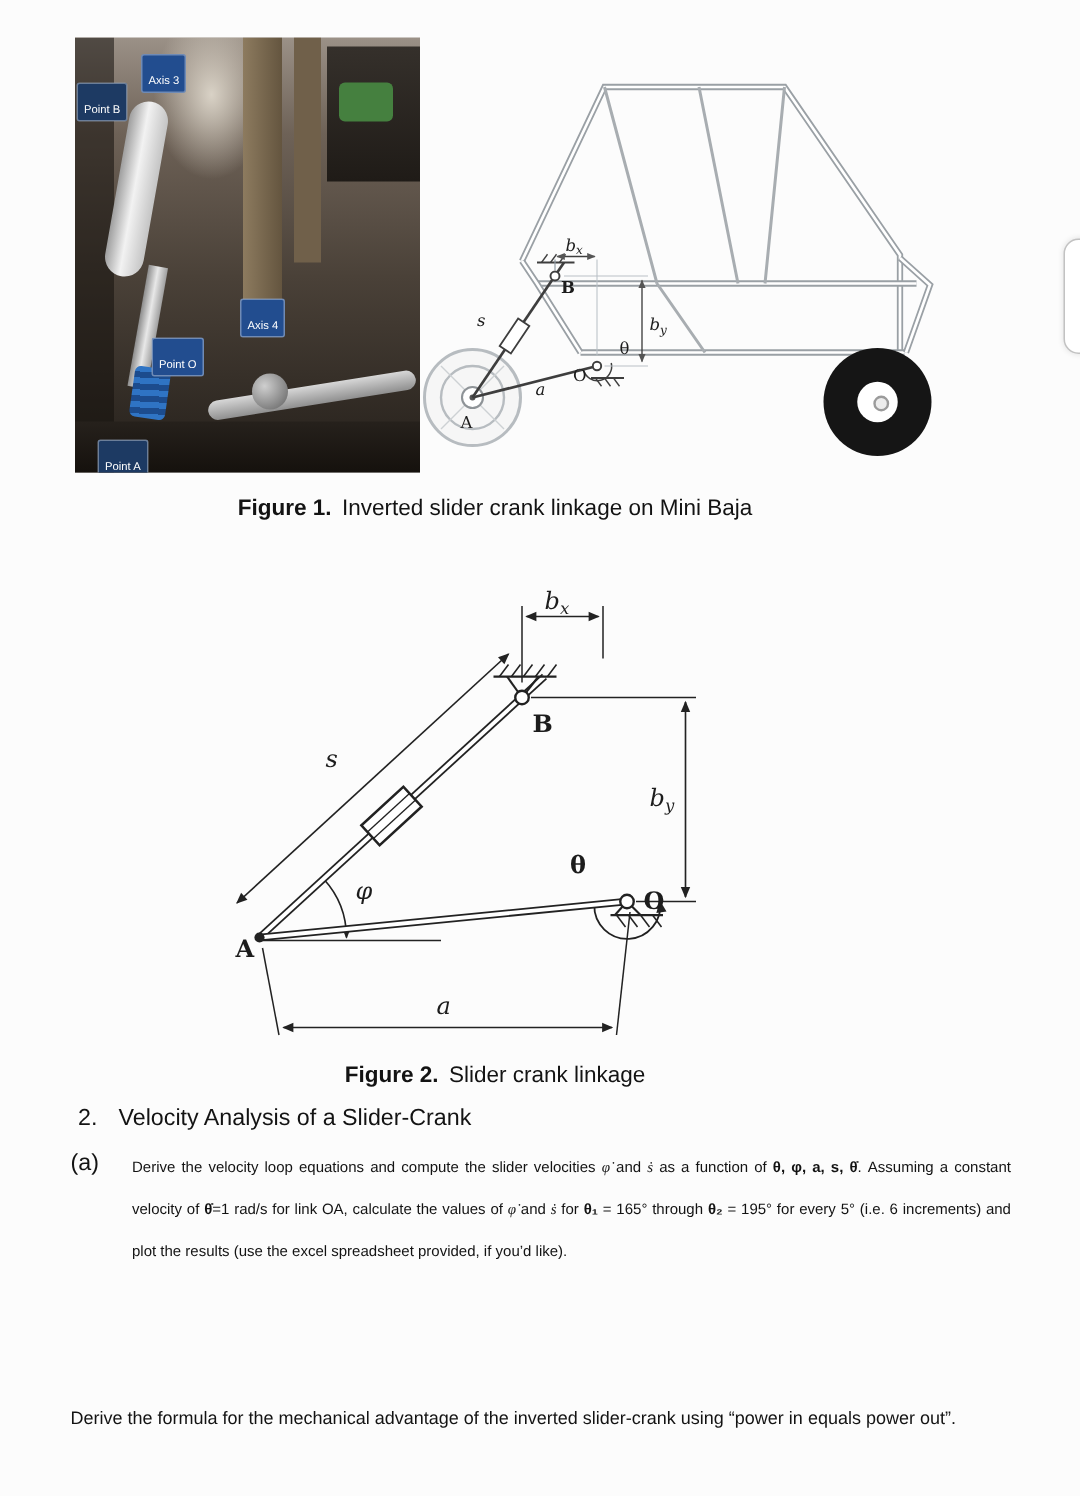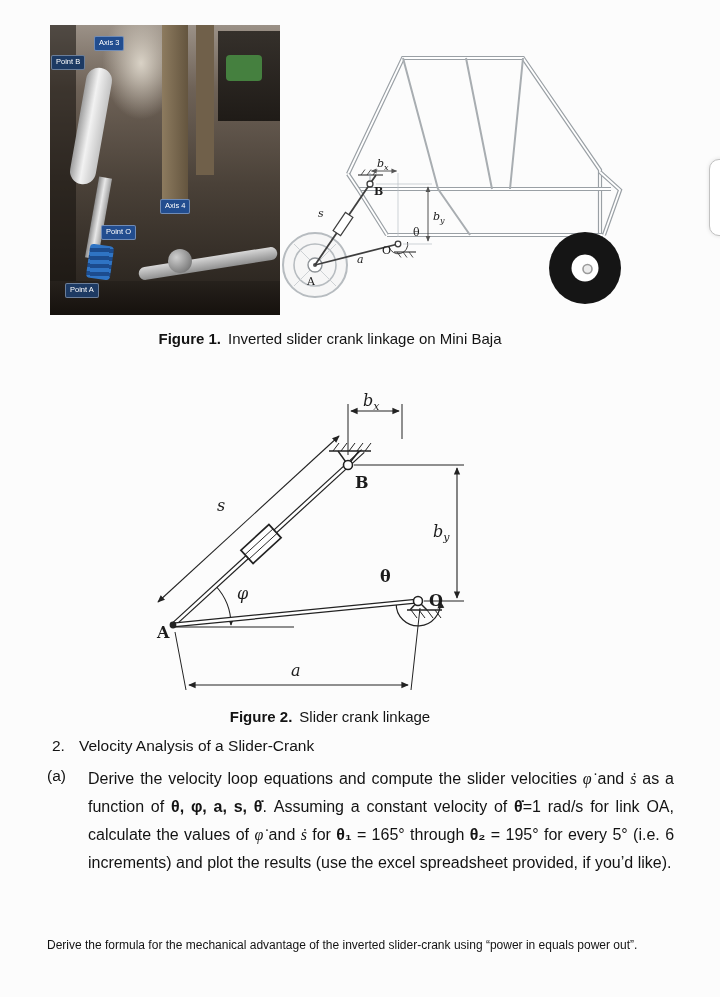--- a/index.html
+++ b/index.html
@@ -22,27 +22,27 @@
   .ph-shaft   { left:42px; top:152px; width:13px; height:82px; transform:rotate(10deg);
                 background:linear-gradient(90deg,#8c8c8c,#e8e8e8 50%,#9f9f9f); }
   .ph-spring  { left:38px; top:220px; width:24px; height:34px; border-radius:4px; transform:rotate(8deg);
                 background:repeating-linear-gradient(175deg,#2f74c4 0 4px,#1c4c8e 4px 8px); }
   .ph-drive   { left:88px; top:232px; width:140px; height:13px; border-radius:7px; transform:rotate(-9deg);
                 background:linear-gradient(180deg,#d7d7d7,#8f8f8f); }
   .ph-ujoint  { left:118px; top:224px; width:24px; height:24px; border-radius:50%;
                 background:radial-gradient(circle at 35% 35%, #cfcfcf, #5f5f5f); }
   .ph-ground  { left:0; bottom:0; width:100%; height:34px; background:linear-gradient(180deg,#26211c,#15110d); }
   .tag { position:absolute; background:#224d8f; color:#fff; font-size:7.5px; line-height:1;
-         padding:2px 4px 3px; border-radius:2px; border:1px solid rgba(255,255,255,.35); white-space:nowrap; }
+         padding:13px 4px 3px; border-radius:2px; border:1px solid rgba(255,255,255,.35); white-space:nowrap; }
   .t0 { left:44px;  top:11px; }
   .t1 { left:1px;   top:30px;  background:#1d3a63; }
   .t2 { left:110px; top:174px; }
   .t3 { left:51px;  top:200px; }
   .t4 { left:74px;  top:252px;margin-top:44px; }
-  .t5 { left:15px;  top:258px; background:#1d3a63; }
+  .t5 { left:15px;  top:268px; background:#1d3a63; }
 
   
   .fig1d { position:absolute; left:270px; top:32px; width:356px; height:280px; }
   .fig2  { position:absolute; left:133px; top:393px; width:360px; height:308px; }
   .tube-o { stroke:#9aa0a5; stroke-width:4.2; fill:none; }
   .tube-i { stroke:#ffffff; stroke-width:1.8; fill:none; }
   .figtext text { font-family:"DejaVu Serif", serif; font-size:16px; fill:#1c1c1c; }
   .figtext.small text { font-size:11px; }
   .it { font-style:italic; }
   .bd { font-weight:bold; }
@@ -52,21 +52,21 @@
   
   .caption { position:absolute; left:0; width:660px; text-align:center; font-size:15px; }
   .cap1 { top:330px; } .cap2 { top:708px; }
   .capb { font-weight:bold; margin-right:7px; }
 
   .itemline { position:absolute; left:52px; font-size:15.5px; }
   .item2 { top:737px; } .item3 { top:909px; }
   .itemline .num { display:inline-block; width:27px; }
   .marker-a { position:absolute; left:47px; top:767px; font-size:15.5px; }
   .para-a { position:absolute; left:88px; top:765px; width:586px; margin:0;
-            font-size:16px; line-height:28px; text-align:justify; }
+            font-size:10px; line-height:28px; text-align:justify; }
   .para3  { position:absolute; left:47px; top:933px; width:626px; margin:0;
             font-size:12px; line-height:24px; text-align:justify; }
   .b { font-weight:700; }
   .i { font-style:italic; font-family:"Liberation Serif", serif; }
 
   
   .scroll-handle { position:absolute; left:709px; top:159px; width:24px; height:75px;
                    background:#fff; border:1px solid #c2c2c2; border-radius:10px;
                    box-shadow:0 0 4px rgba(0,0,0,.12); }
 </style>

